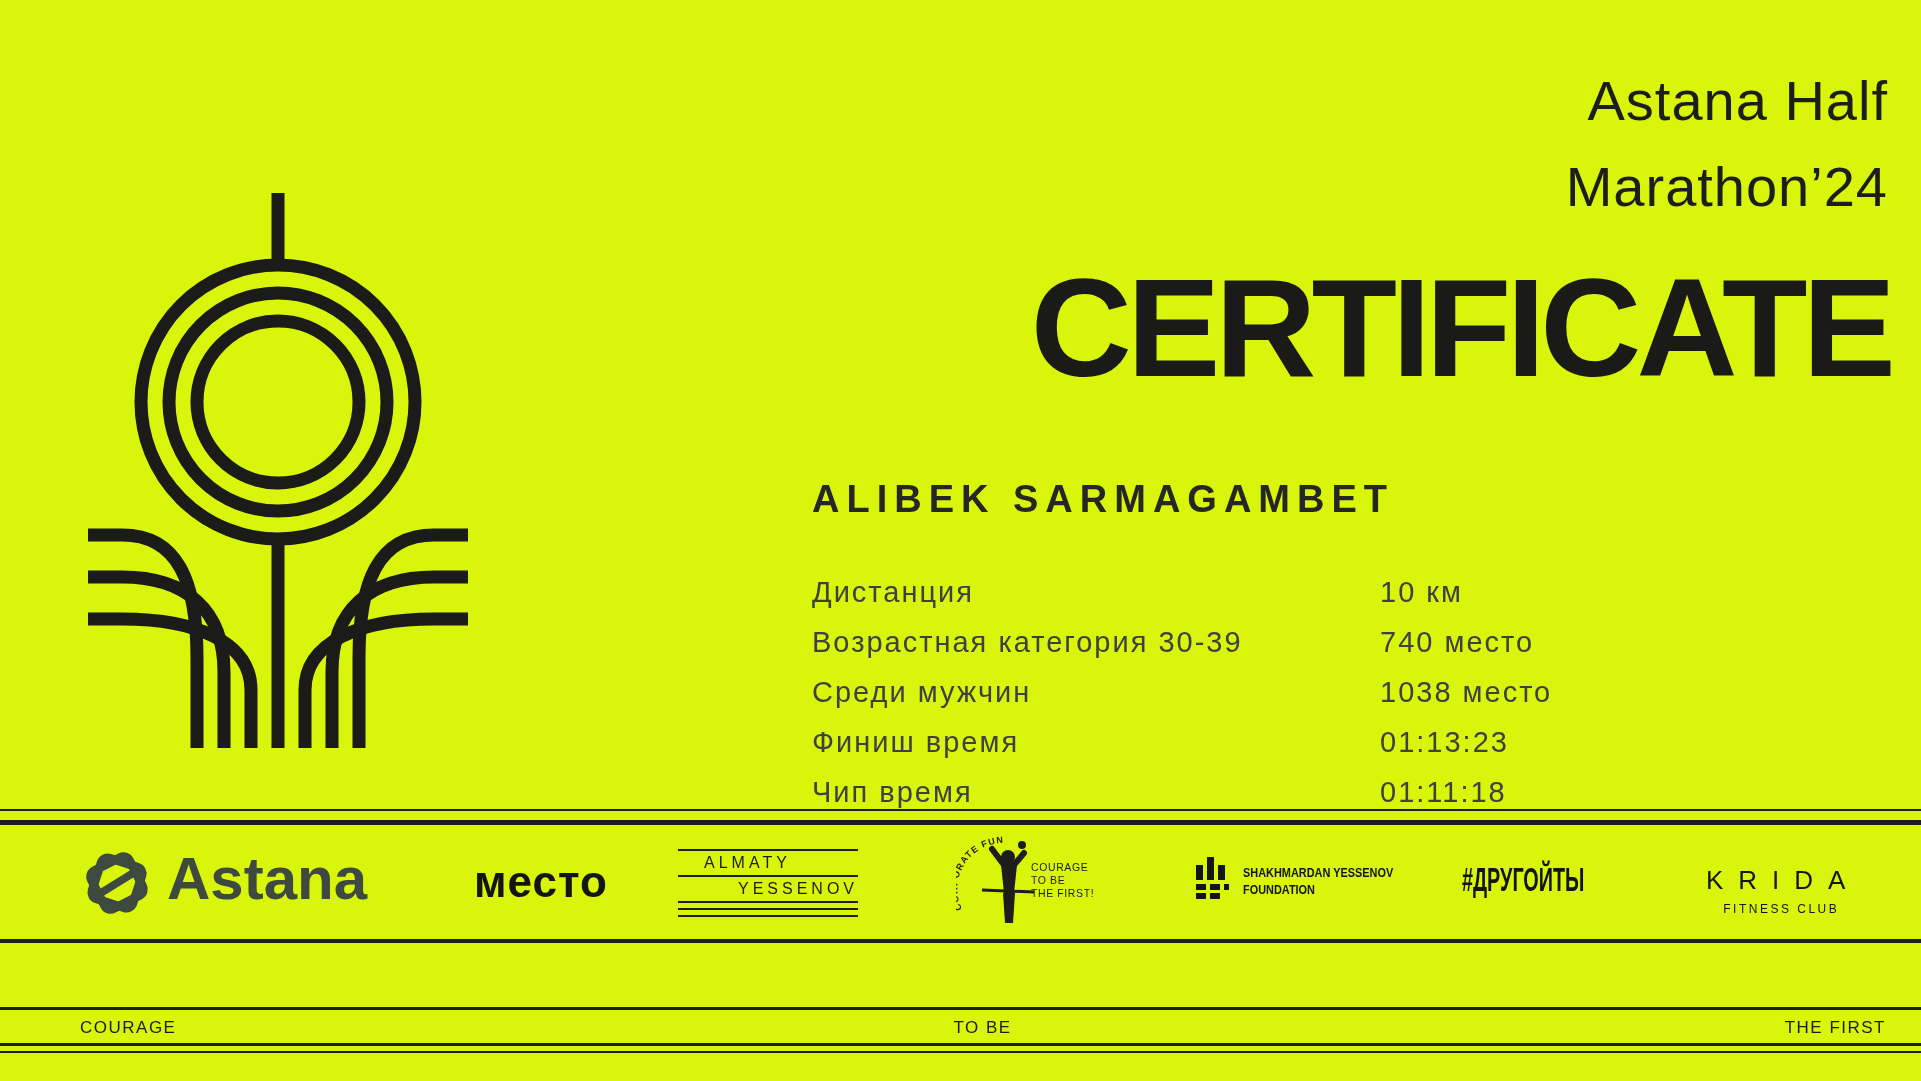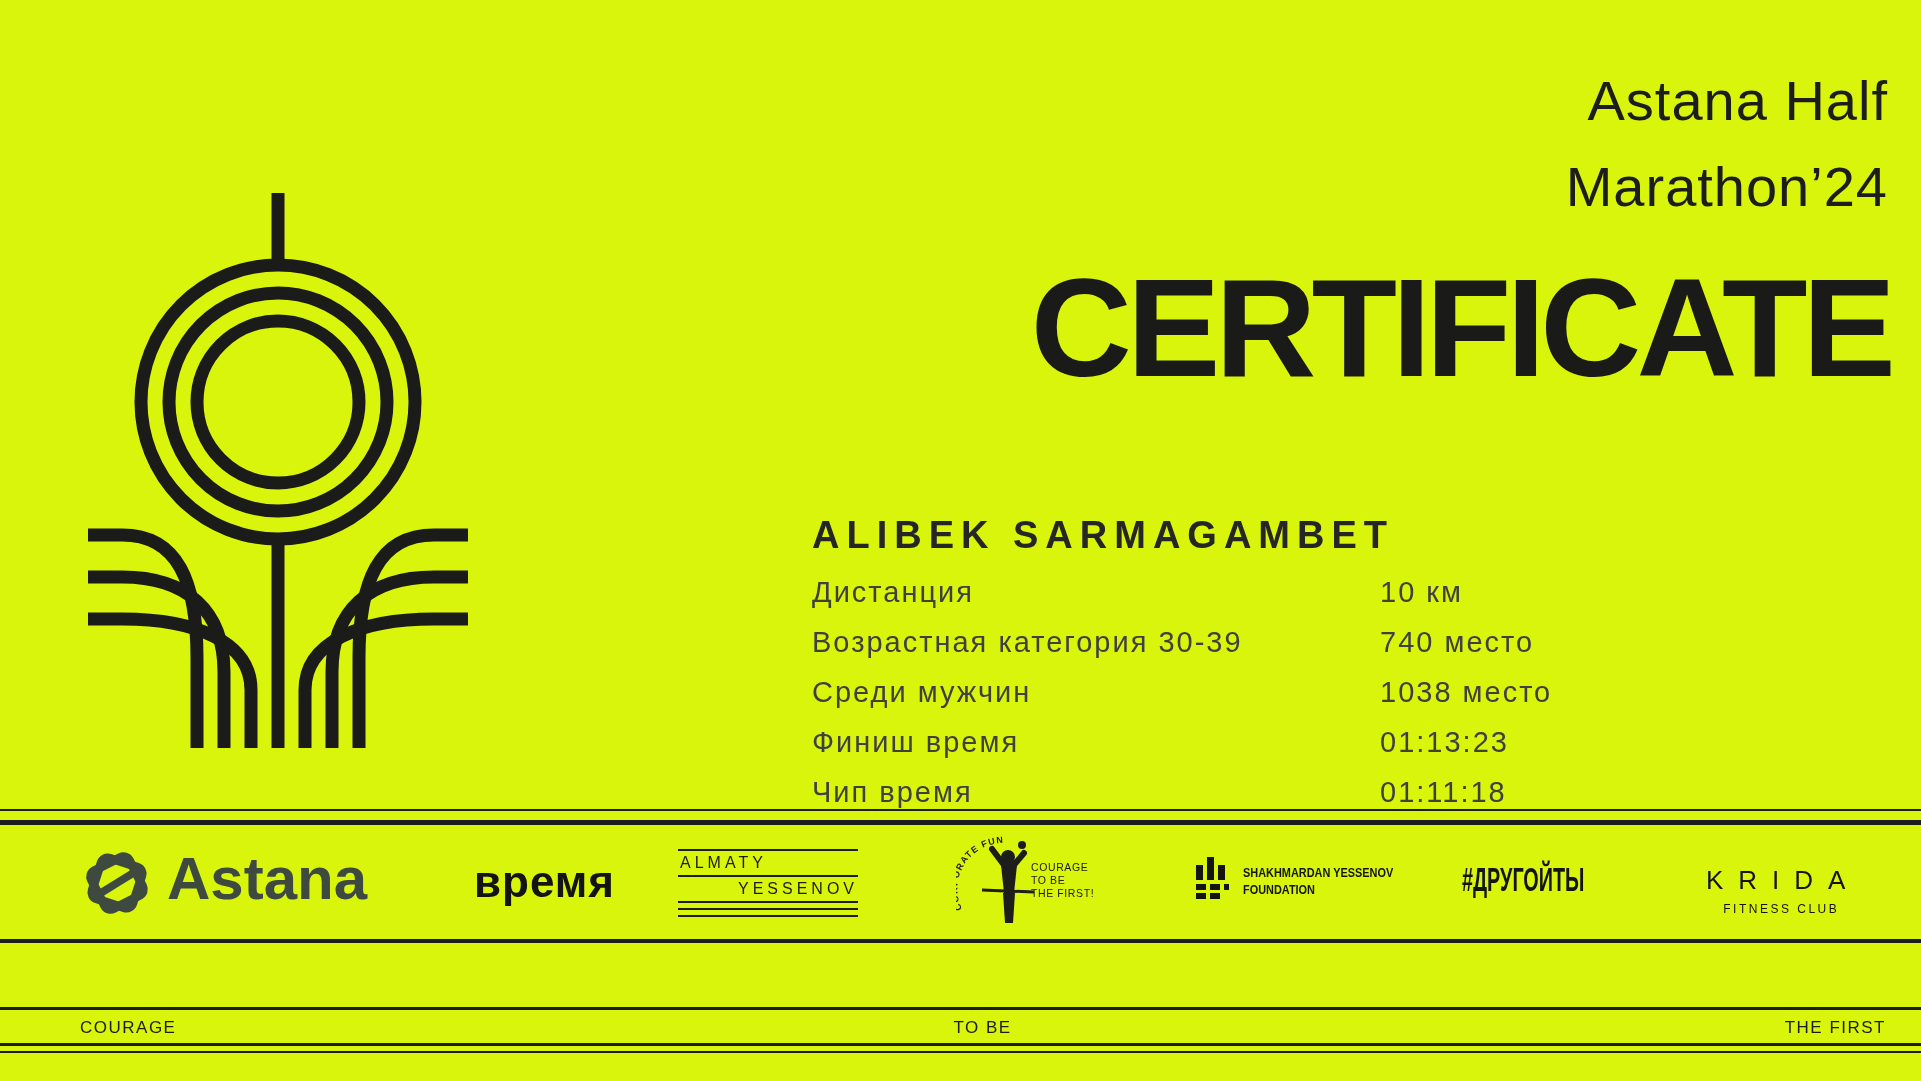--- a/index.html
+++ b/index.html
@@ -15,42 +15,42 @@
     top:58px;right:77px;text-align:right;
     font-size:56px;line-height:86px;font-weight:400;letter-spacing:1px;color:#1D1D1B;
   }
   .heading{
     top:258px;right:74px;text-align:center;
     font-size:140px;font-weight:700;letter-spacing:-5px;line-height:1;color:#1A1A18;
   }
   
   .name{
     top:478px;left:812px;
-    font-size:38px;font-weight:700;letter-spacing:7px;color:#262624;margin-top:36px;
+    font-size:38px;font-weight:700;letter-spacing:7px;color:#262624;
   }
   
   .stats{top:569px;left:812px;width:1030px;}
   .stat-row{position:relative;height:50px;font-size:29px;letter-spacing:2px;color:#404040;}
   .stat-row .lab{position:absolute;left:0;top:7px;white-space:nowrap;}
   .stat-row .val{position:absolute;left:568px;top:7px;white-space:nowrap;}
   
   .rule{position:absolute;left:0;right:0;background:#1D1D1B;}
   
   .sponsor-bar{
     position:absolute;left:0;right:0;top:820px;height:114px;
     border-top:5px solid #1D1D1B;border-bottom:4px solid #1D1D1B;
   }
   .sponsor{position:absolute;}
   .halyk{left:80px;top:22px;display:flex;align-items:center;gap:13px;color:#3E4A40;}
   .halyk .wordmark{font-size:60px;font-weight:700;letter-spacing:0;line-height:1;padding-bottom:8px;}
   .asu{left:474px;top:32px;font-size:44px;font-weight:700;letter-spacing:1px;color:#141412;}
   .almaty{left:678px;top:24px;width:180px;}
   .almaty .ln{height:2px;background:#1D1D1B;}
   .almaty .t1,.almaty .t2{font-size:16px;letter-spacing:4px;font-weight:400;padding:3px 0;color:#1D1D1B;}
-  .almaty .t1{padding-left:2px;}
+  .almaty .t1{padding-left:2px;margin-left:24px;}
   .almaty .t2{text-align:right;}
   .almaty .sp{height:5px;}
   .courage-logo{left:956px;top:8px;}
   .courage-text{
     position:absolute;left:1031px;top:36px;font-size:10.5px;line-height:13px;
     letter-spacing:.6px;color:#1D1D1B;font-weight:400;
   }
   .yessenov{left:1196px;top:32px;display:flex;gap:13px;align-items:flex-start;}
   .yessenov .txt{
     font-size:13px;line-height:17px;font-weight:700;letter-spacing:0;
@@ -134,21 +134,21 @@
 
     <div class="sponsor halyk">
       <svg width="74" height="72" viewBox="0 0 76 74" fill="none" stroke="#3E4A40" stroke-width="9" stroke-linejoin="round">
         <rect x="16" y="15" width="44" height="44" rx="7" transform="rotate(18 38 37)"></rect>
         <rect x="16" y="15" width="44" height="44" rx="7" transform="rotate(63 38 37)"></rect>
         <path d="M 17 50 C 30 42 46 32 59 24" stroke-width="8"></path>
       </svg>
       <span class="wordmark">Astana</span>
     </div>
 
-    <div class="sponsor asu">время</div>
+    <div class="sponsor asu">место</div>
 
     <div class="sponsor almaty">
       <div class="ln"></div>
       <div class="t1">ALMATY</div>
       <div class="ln"></div>
       <div class="t2">YESSENOV</div>
       <div class="ln"></div>
       <div class="sp"></div>
       <div class="ln"></div>
       <div class="sp"></div>

